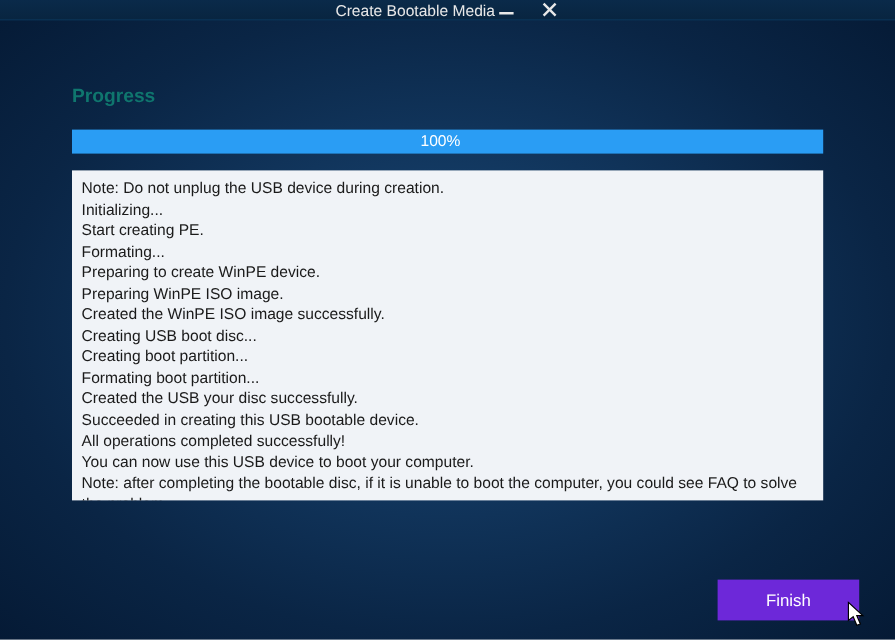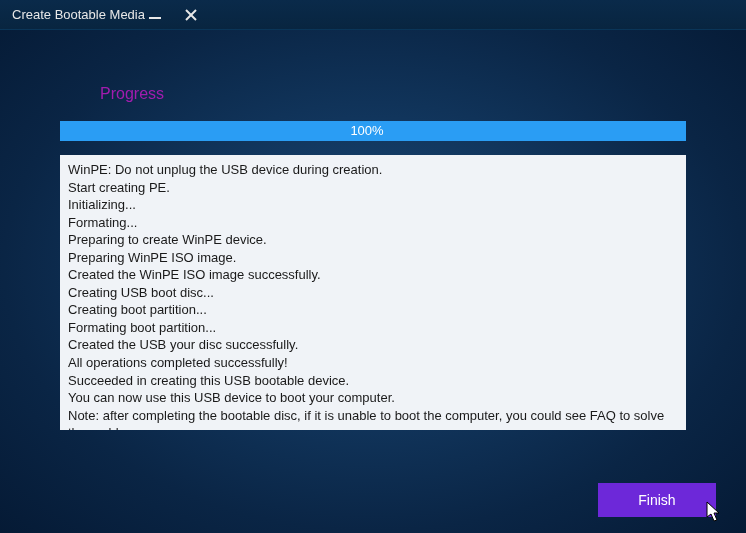--- a/index.html
+++ b/index.html
@@ -5,25 +5,25 @@
   * { margin: 0; padding: 0; box-sizing: border-box; }
   body {
     width: 746px;
     height: 533px;
     font-family: "Segoe UI", Tahoma, Arial, sans-serif;
     background: radial-gradient(ellipse at center, #1a4a7a 0%, #0a2545 70%, #051a35 100%);
     overflow: hidden;
     position: relative;
   }
   .titlebar {
-    height: 30px;
+    height: 17px;
     padding: 0 10px 0 12px;
     display: flex;
     align-items: center;
-    justify-content: flex-start;
+    justify-content: center;
     background: linear-gradient(to bottom, #0a2a4a, #082540);
     border-bottom: 1px solid #0a3558;
   }
   .title {
     color: #e8e8e8;
     font-size: 13px;
     font-weight: 500;
   }
   .win-controls {
     display: flex;
@@ -37,25 +37,24 @@
     align-items: center;
     justify-content: center;
     width: 20px;
     height: 20px;
   }
   .win-btn svg { display: block; }
   .content {
     padding: 55px 60px 0 60px;
   }
   .progress-label {
-    color: #a21caf;
+    color: #0f766e;
     font-size: 16px;
-    font-weight: 400;
+    font-weight: 700;
     margin-bottom: 18px;
-    margin-left: 40px;
   }
   .progress-bar-wrap {
     width: 100%;
     height: 20px;
     background: #e0e6ec;
     position: relative;
   }
   .progress-bar-fill {
     height: 100%;
     background: #2a9df4;
@@ -126,33 +125,33 @@
 
 <div class="content">
   <div class="progress-label">Progress</div>
 
   <div class="progress-bar-wrap">
     <div class="progress-bar-fill" style="width: 100%;"></div>
     <div class="progress-text">100%</div>
   </div>
 
   <div class="log-box" id="log-box">
-      <div class="log-line">WinPE: Do not unplug the USB device during creation.</div>
+      <div class="log-line">Note: Do not unplug the USB device during creation.</div>
+      <div class="log-line">Initializing...</div>
       <div class="log-line">Start creating PE.</div>
-      <div class="log-line">Initializing...</div>
       <div class="log-line">Formating...</div>
       <div class="log-line">Preparing to create WinPE device.</div>
       <div class="log-line">Preparing WinPE ISO image.</div>
       <div class="log-line">Created the WinPE ISO image successfully.</div>
       <div class="log-line">Creating USB boot disc...</div>
       <div class="log-line">Creating boot partition...</div>
       <div class="log-line">Formating boot partition...</div>
       <div class="log-line">Created the USB your disc successfully.</div>
+      <div class="log-line">Succeeded in creating this USB bootable device.</div>
       <div class="log-line">All operations completed successfully!</div>
-      <div class="log-line">Succeeded in creating this USB bootable device.</div>
       <div class="log-line">You can now use this USB device to boot your computer.</div>
       <div class="log-line">Note: after completing the bootable disc, if it is unable to boot the computer, you could see FAQ to solve the problem.</div>
     </div>
 </div>
 
 <button class="finish-btn">Finish</button>
 
 <svg class="cursor" width="18" height="22" viewBox="0 0 18 22">
   <path d="M1 1 L1 16 L5 13 L8 20 L11 19 L8 12 L13 12 Z" fill="#ffffff" stroke="#000000" stroke-width="1"></path>
 </svg>

